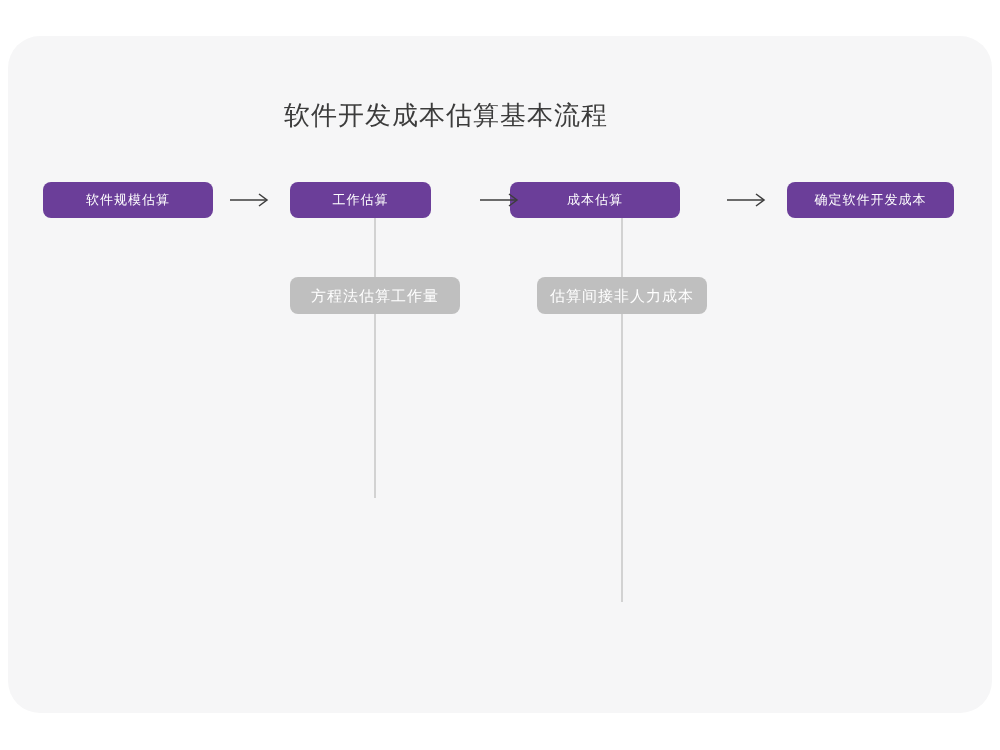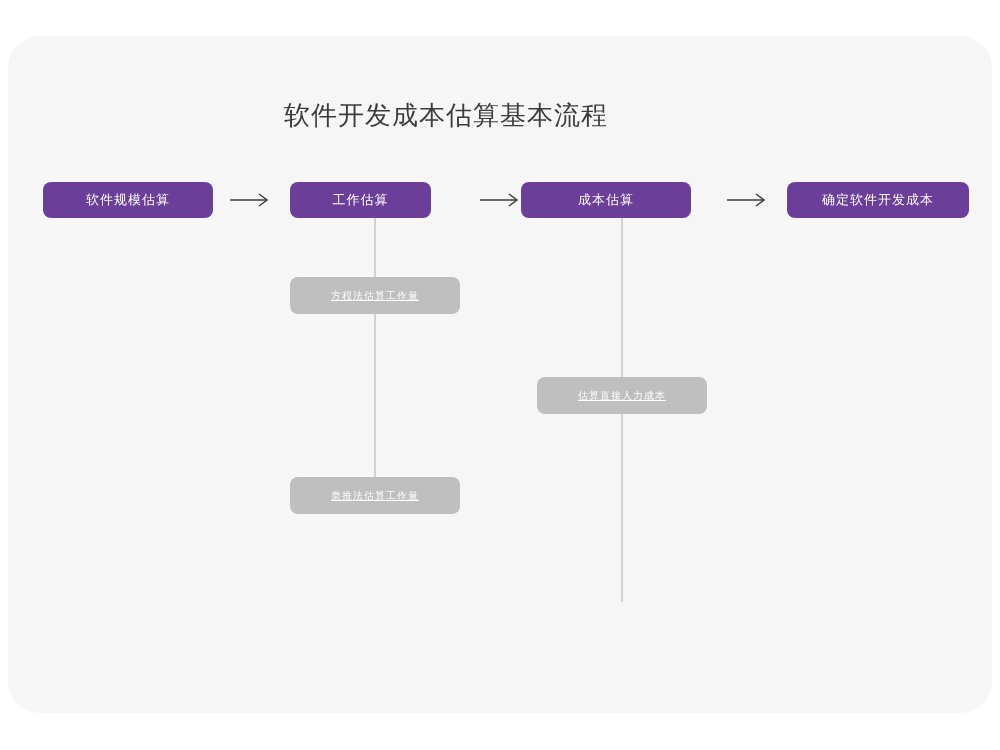--- a/index.html
+++ b/index.html
@@ -41,44 +41,43 @@
     z-index: 2;
     letter-spacing: 1px;
   }
   .method-box {
     position: absolute;
     height: 37px;
     line-height: 37px;
     width: 170px;
     background: var(--method-bg, #bfbfbf);
     color: #ffffff;
-    font-size: 10px;
+    font-size: 15px;
     text-align: center;
     border-radius: 8px;
     z-index: 2;
     letter-spacing: 1px;
-    text-decoration: underline;
   }
   .connector {
     position: absolute;
     width: 2px;
     background: var(--connector, #d2d2d2);
     z-index: 1;
   }
   .arrow {
     position: absolute;
     width: 44px;
     height: 16px;
     z-index: 2;
   }
   
   .s0 { left: 43px;  top: 182px; width: 170px; }
   .s1 { left: 290px; top: 182px; width: 141px; }
-  .s2 { left: 521px; top: 182px; width: 170px; }
-  .s3 { left: 787px; top: 182px; width: 182px; }
+  .s2 { left: 510px; top: 182px; width: 170px; }
+  .s3 { left: 787px; top: 182px; width: 167px; }
   
   .a0 { left: 228px; top: 192px; }
   .a1 { left: 478px; top: 192px; }
   .a2 { left: 725px; top: 192px; }
   
   .c-work { left: 374px; top: 218px; height: 280px; }
   .c-cost { left: 621px; top: 218px; height: 384px; }
   
   .w0 { left: 290px; top: 277px; }
   .w1 { left: 290px; top: 377px; }
@@ -112,17 +111,16 @@
   </svg>
   <svg class="arrow a2" viewBox="0 0 44 16">
     <line x1="2" y1="8" x2="38" y2="8" stroke="#3d3d3d" stroke-width="1.5"></line>
     <polyline points="31,2 39,8 31,14" fill="none" stroke="#3d3d3d" stroke-width="1.5"></polyline>
   </svg>
 
   <div class="connector c-work"></div>
   <div class="connector c-cost"></div>
 
   <div class="method-box w0">方程法估算工作量</div>
-  <div class="method-box w2">类推法估算工作量</div>
 
-  <div class="method-box k1">估算直接人力成本</div>
+  <div class="method-box k0">估算间接非人力成本</div>
 
 </div>
 
 </body></html>

